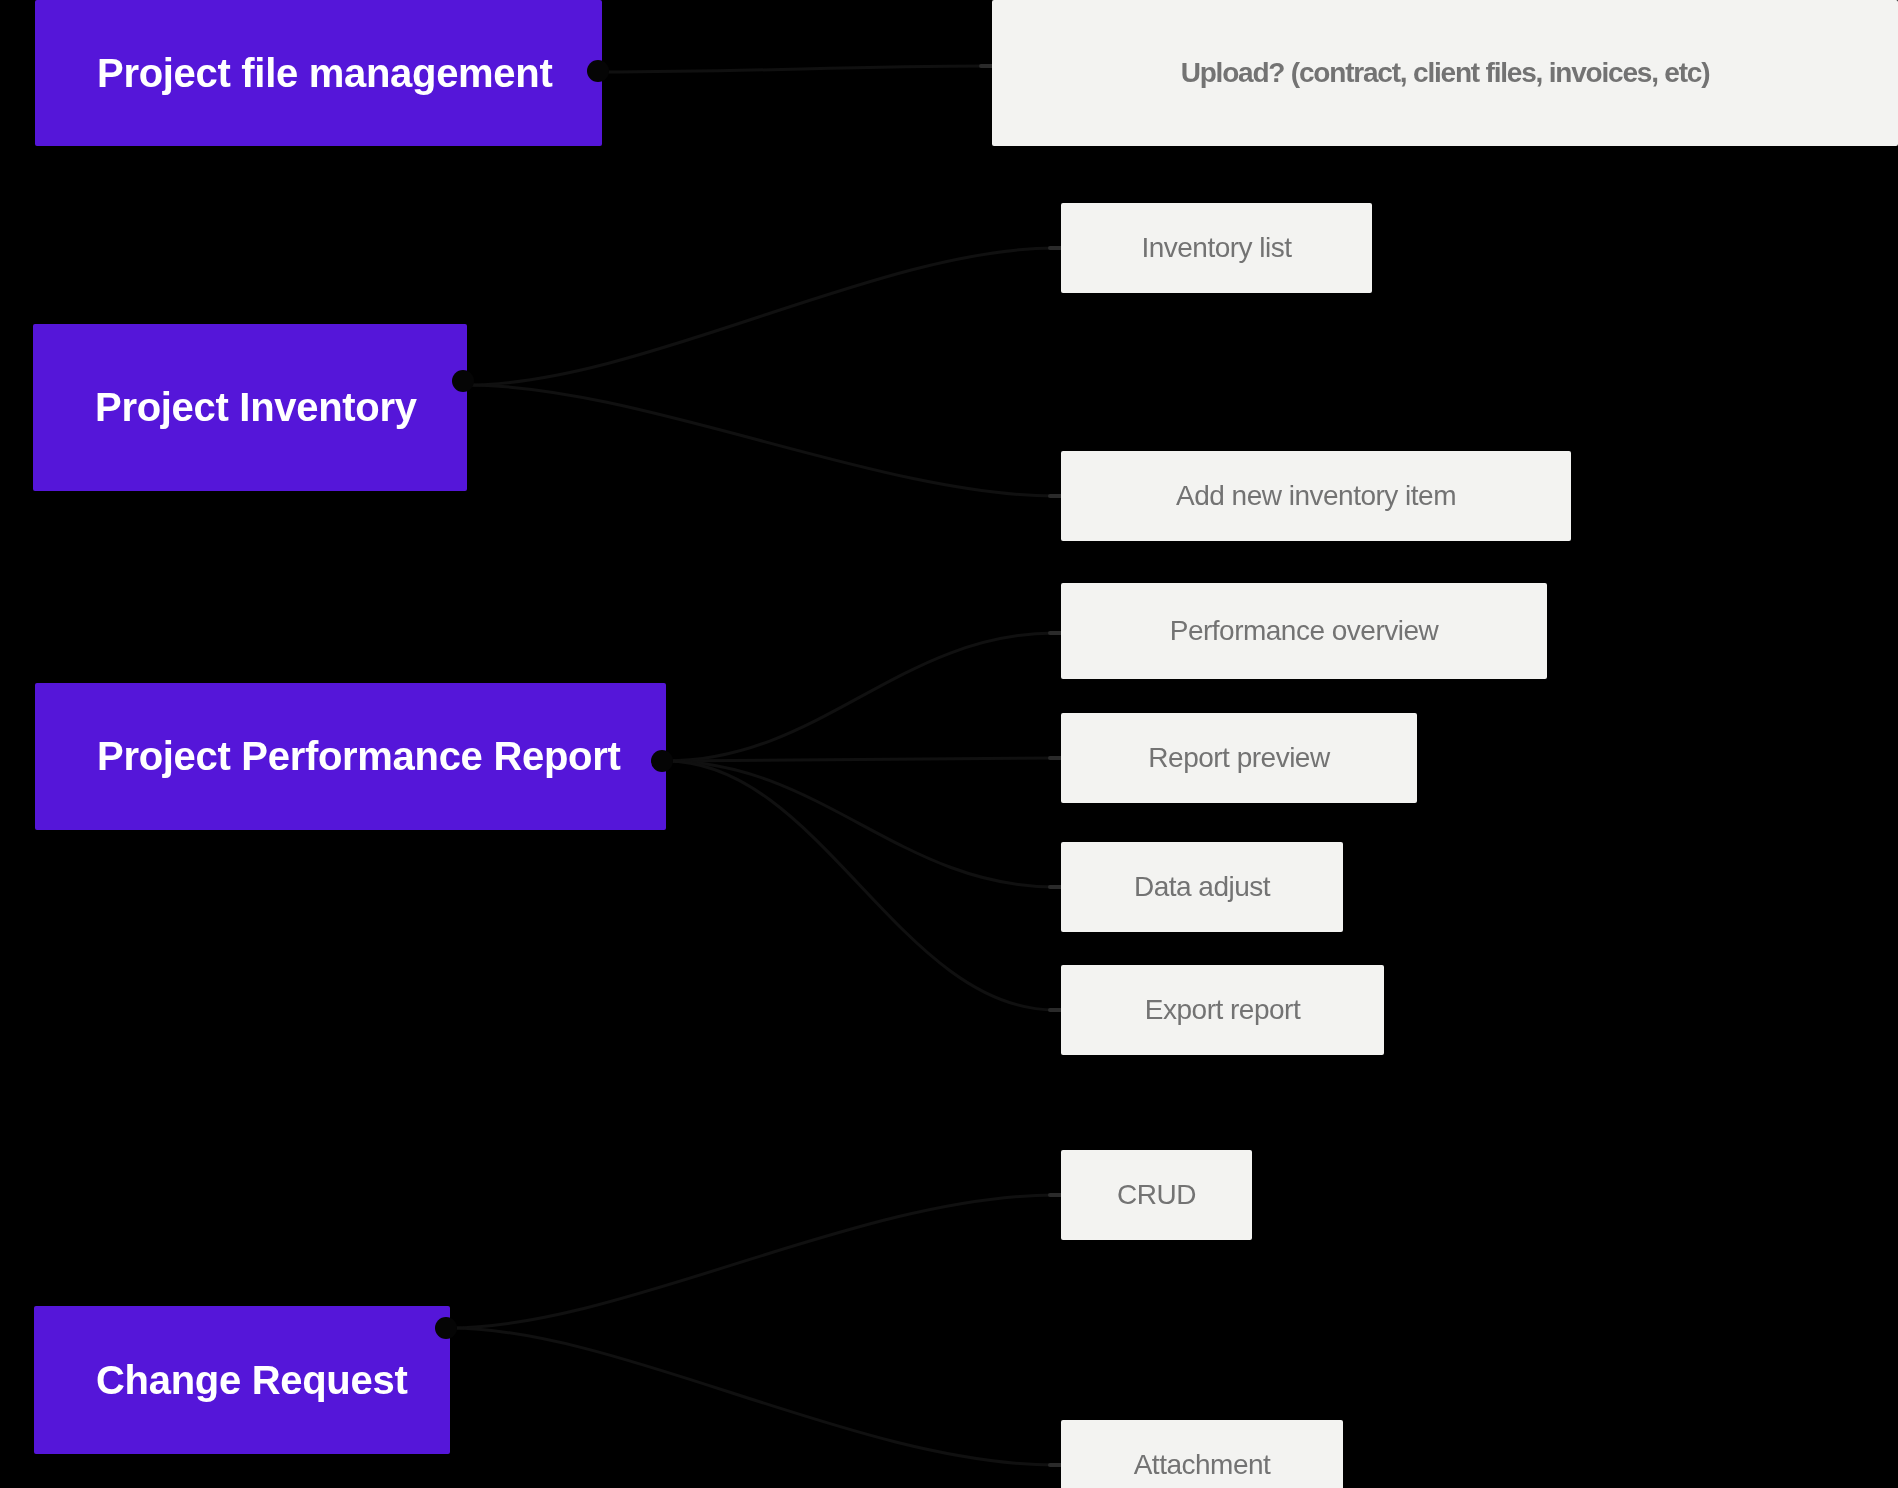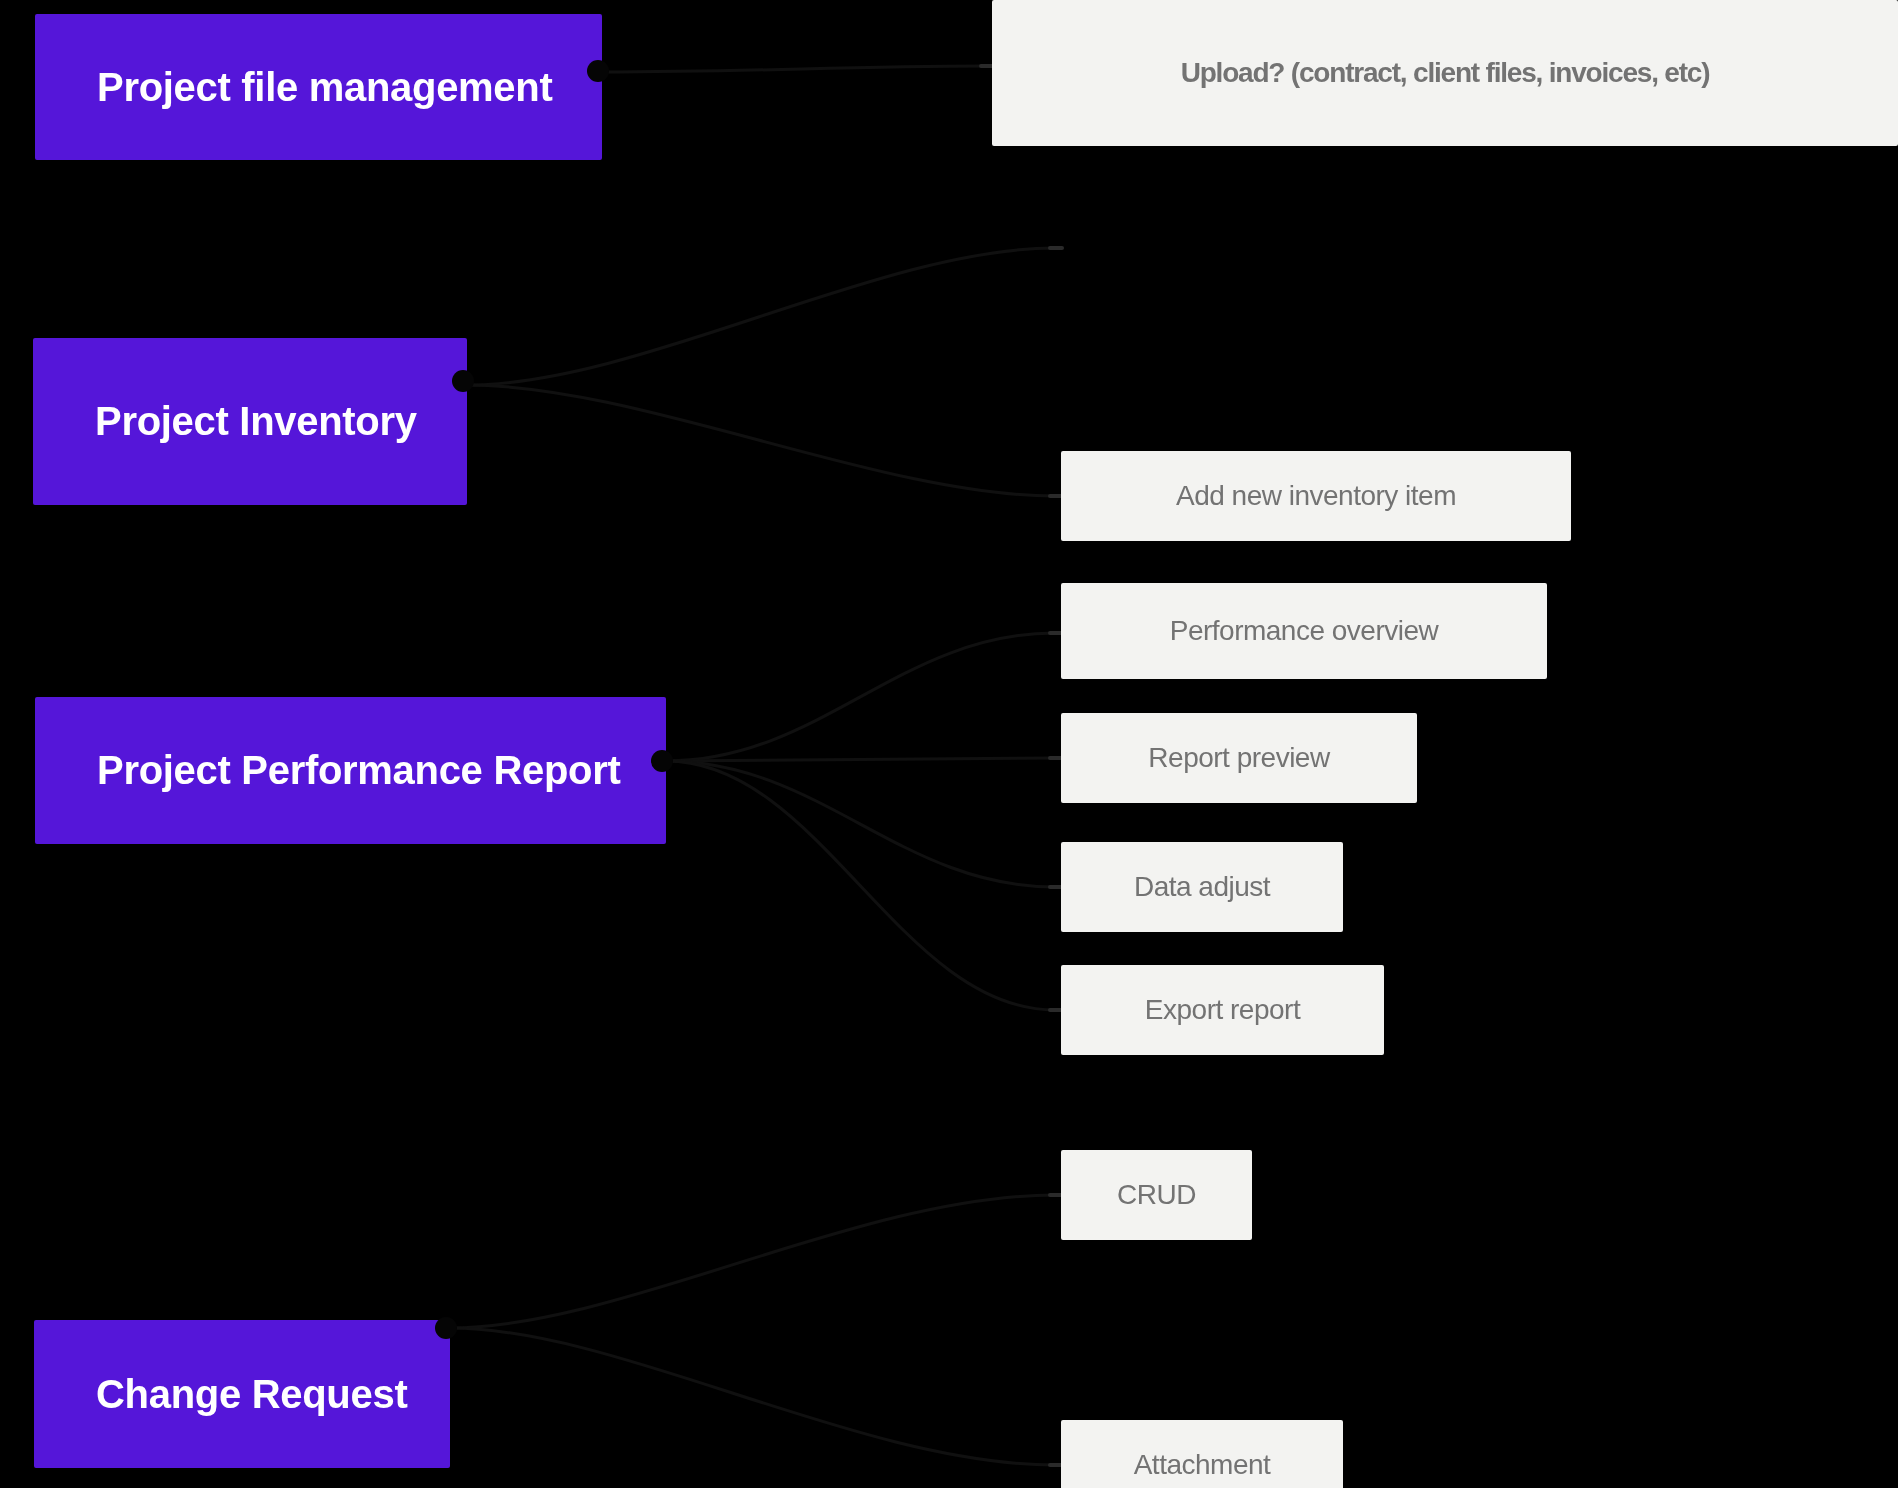--- a/index.html
+++ b/index.html
@@ -32,21 +32,20 @@
     border-radius: 2px;
     z-index: 2;
   }
   .branch {
     background: #5516d9;
     color: #ffffff;
     font-weight: 700;
     font-size: 40px;
     padding-left: 62px;
     letter-spacing: -0.3px;
-    margin-top: 14px;
   }
   .leaf {
     background: #f3f3f1;
     color: #737373;
     font-weight: 500;
     font-size: 28px;
     justify-content: center;
     letter-spacing: -0.5px;
     white-space: nowrap;
   }
@@ -116,20 +115,23 @@
   </div>
 
   <div class="dot" style="left:587px;top:60px"></div>
   <div class="dot" style="left:452px;top:370px"></div>
   <div class="dot" style="left:651px;top:750px"></div>
   <div class="dot" style="left:435px;top:1317px"></div>
 
   <div class="node leaf wide" style="left:992px;top:0;width:906px;height:146px;font-weight:700">
     <span>Upload? (contract, client files, invoices, etc)</span>
   </div>
+  <div class="node leaf" style="left:1061px;top:203px;width:311px;height:90px">
+    <span>Inventory list</span>
+  </div>
   <div class="node leaf" style="left:1061px;top:451px;width:510px;height:90px">
     <span>Add new inventory item</span>
   </div>
   <div class="node leaf" style="left:1061px;top:583px;width:486px;height:96px">
     <span>Performance overview</span>
   </div>
   <div class="node leaf" style="left:1061px;top:842px;width:282px;height:90px">
     <span>Data adjust</span>
   </div>
   <div class="node leaf" style="left:1061px;top:713px;width:356px;height:90px">

